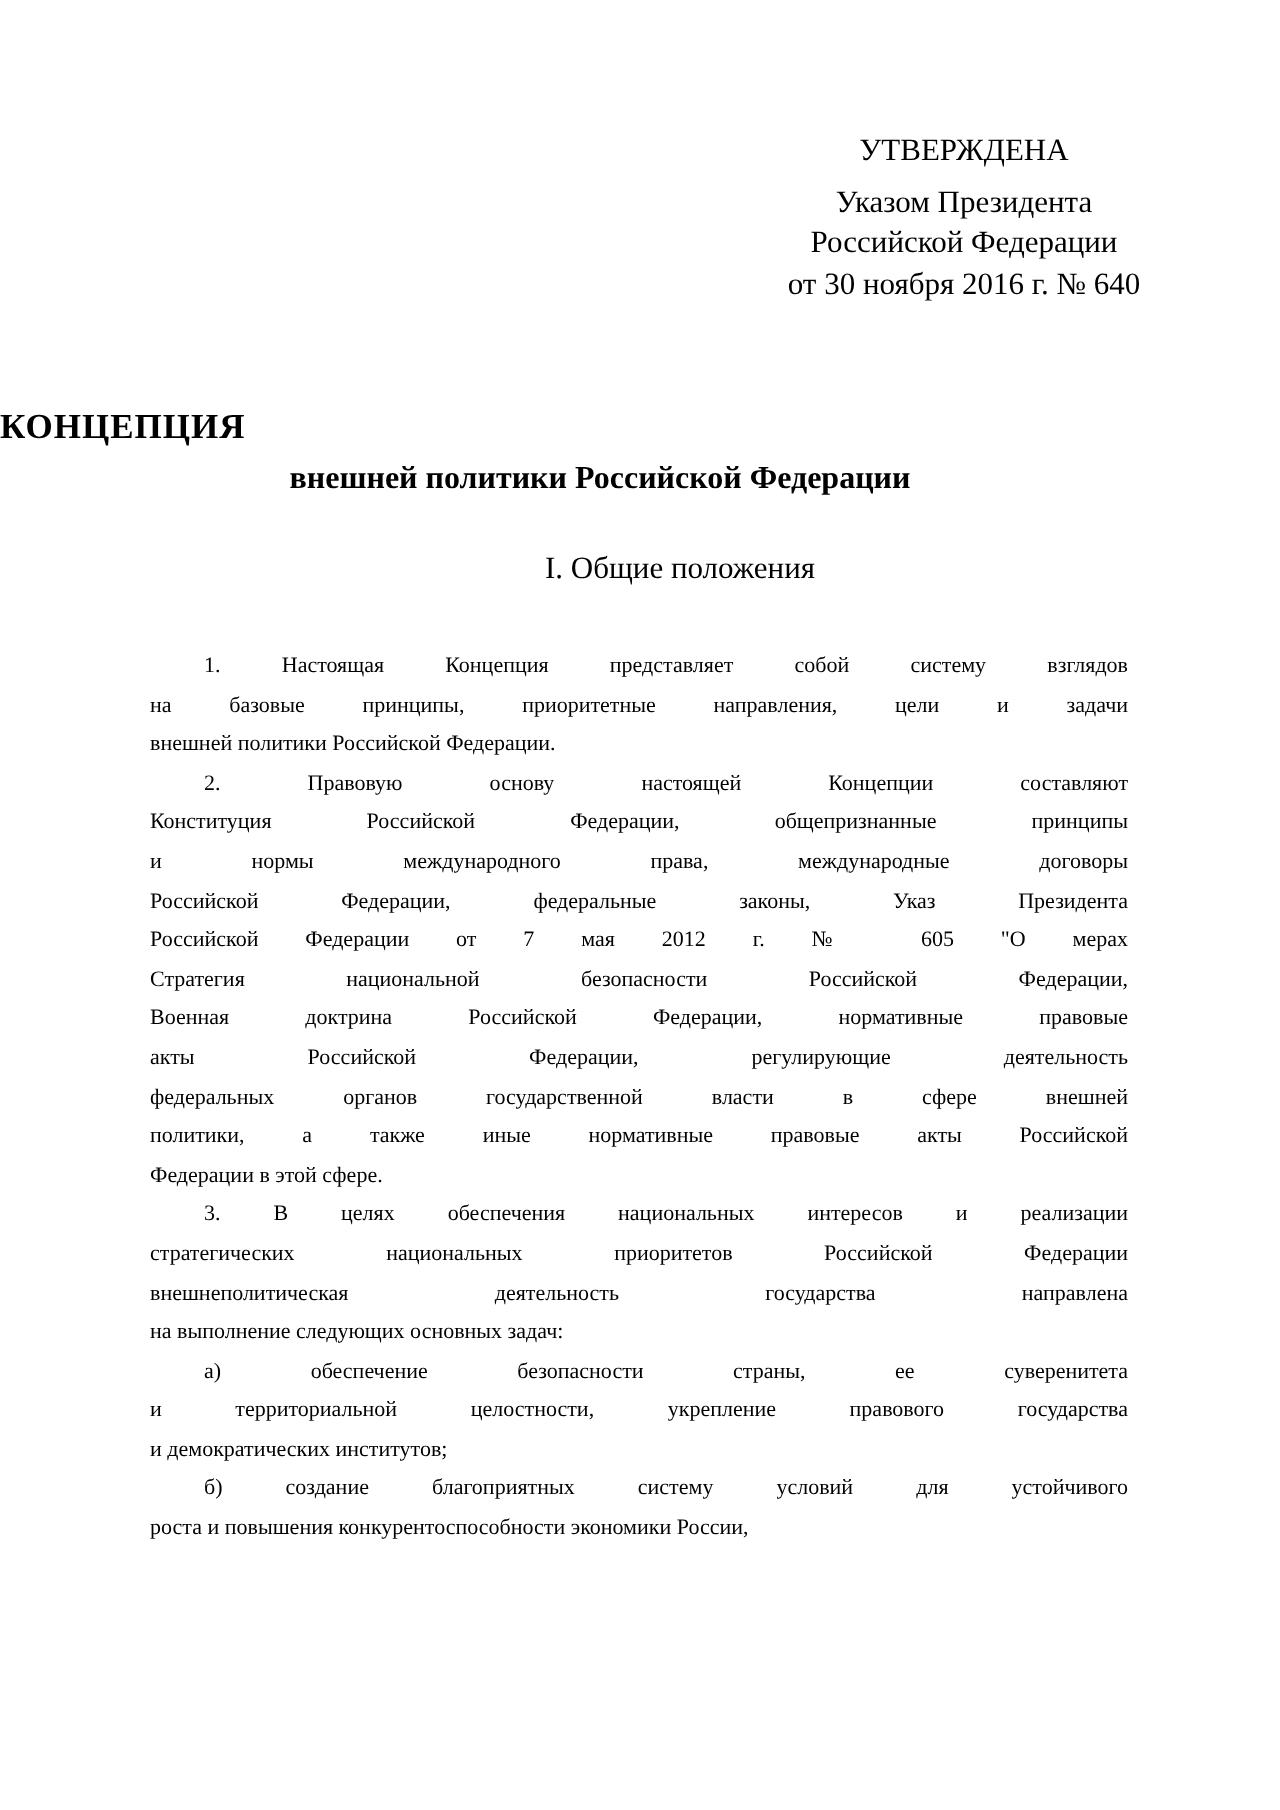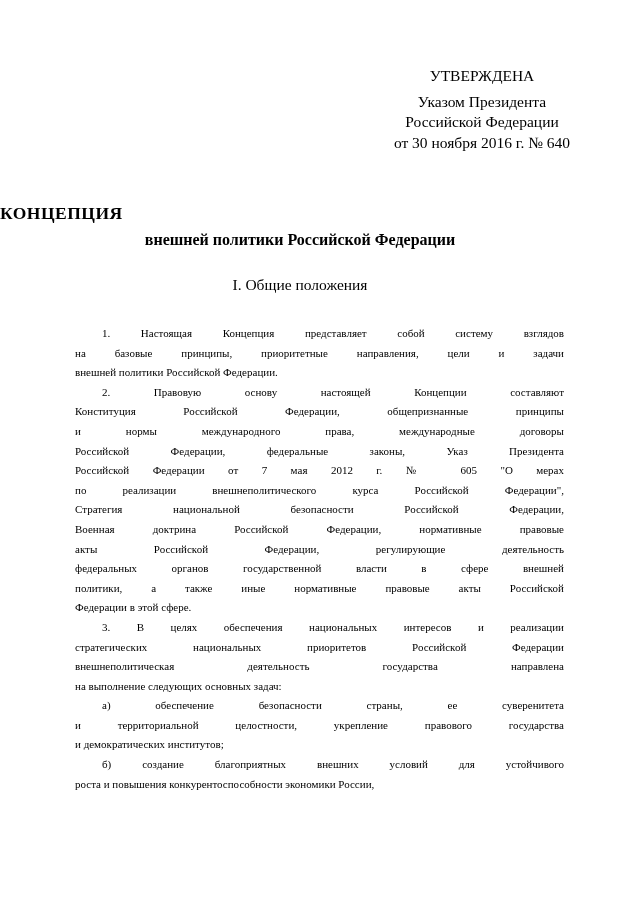--- a/index.html
+++ b/index.html
@@ -46,20 +46,21 @@
     font-weight: bold;
     font-size: 16px;
   }
   .section-heading {
     position: absolute;
     top: 276px;
     left: 0;
     width: 100%;
     text-align: center;
     font-size: 15.5px;
+    padding-left: 40px;
   }
   .body-text {
     position: absolute;
     top: 324px;
     left: 75px;
     width: 489px;
     font-size: 11px;
   }
   .body-line {
     line-height: 19.6px;
@@ -95,38 +96,37 @@
         <div class="body-line first just">1. Настоящая Концепция представляет собой систему взглядов</div>
         <div class="body-line just">на базовые принципы, приоритетные направления, цели и задачи</div>
         <div class="body-line">внешней политики Российской Федерации.</div>
       </div>
       <div>
         <div class="body-line first just">2. Правовую основу настоящей Концепции составляют</div>
         <div class="body-line just">Конституция Российской Федерации, общепризнанные принципы</div>
         <div class="body-line just">и нормы международного права, международные договоры</div>
         <div class="body-line just">Российской Федерации, федеральные законы, Указ Президента</div>
         <div class="body-line just">Российской Федерации от 7 мая 2012 г. № 605 "О мерах</div>
-        <div class="body-line just">по реализации внешнеполитического курса Российской Федерации",</div>
         <div class="body-line just">Стратегия национальной безопасности Российской Федерации,</div>
         <div class="body-line just">Военная доктрина Российской Федерации, нормативные правовые</div>
         <div class="body-line just">акты Российской Федерации, регулирующие деятельность</div>
         <div class="body-line just">федеральных органов государственной власти в сфере внешней</div>
         <div class="body-line just">политики, а также иные нормативные правовые акты Российской</div>
         <div class="body-line">Федерации в этой сфере.</div>
       </div>
       <div>
         <div class="body-line first just">3. В целях обеспечения национальных интересов и реализации</div>
         <div class="body-line just">стратегических национальных приоритетов Российской Федерации</div>
         <div class="body-line just">внешнеполитическая деятельность государства направлена</div>
         <div class="body-line">на выполнение следующих основных задач:</div>
       </div>
       <div>
         <div class="body-line first just">а) обеспечение безопасности страны, ее суверенитета</div>
         <div class="body-line just">и территориальной целостности, укрепление правового государства</div>
         <div class="body-line">и демократических институтов;</div>
       </div>
       <div>
-        <div class="body-line first just">б) создание благоприятных внешних условий для устойчивого</div>
+        <div class="body-line first just">б) создание благоприятных систему условий для устойчивого</div>
         <div class="body-line">роста и повышения конкурентоспособности экономики России,</div>
       </div>
     </div>
 
 </div>
 
 </body></html>

